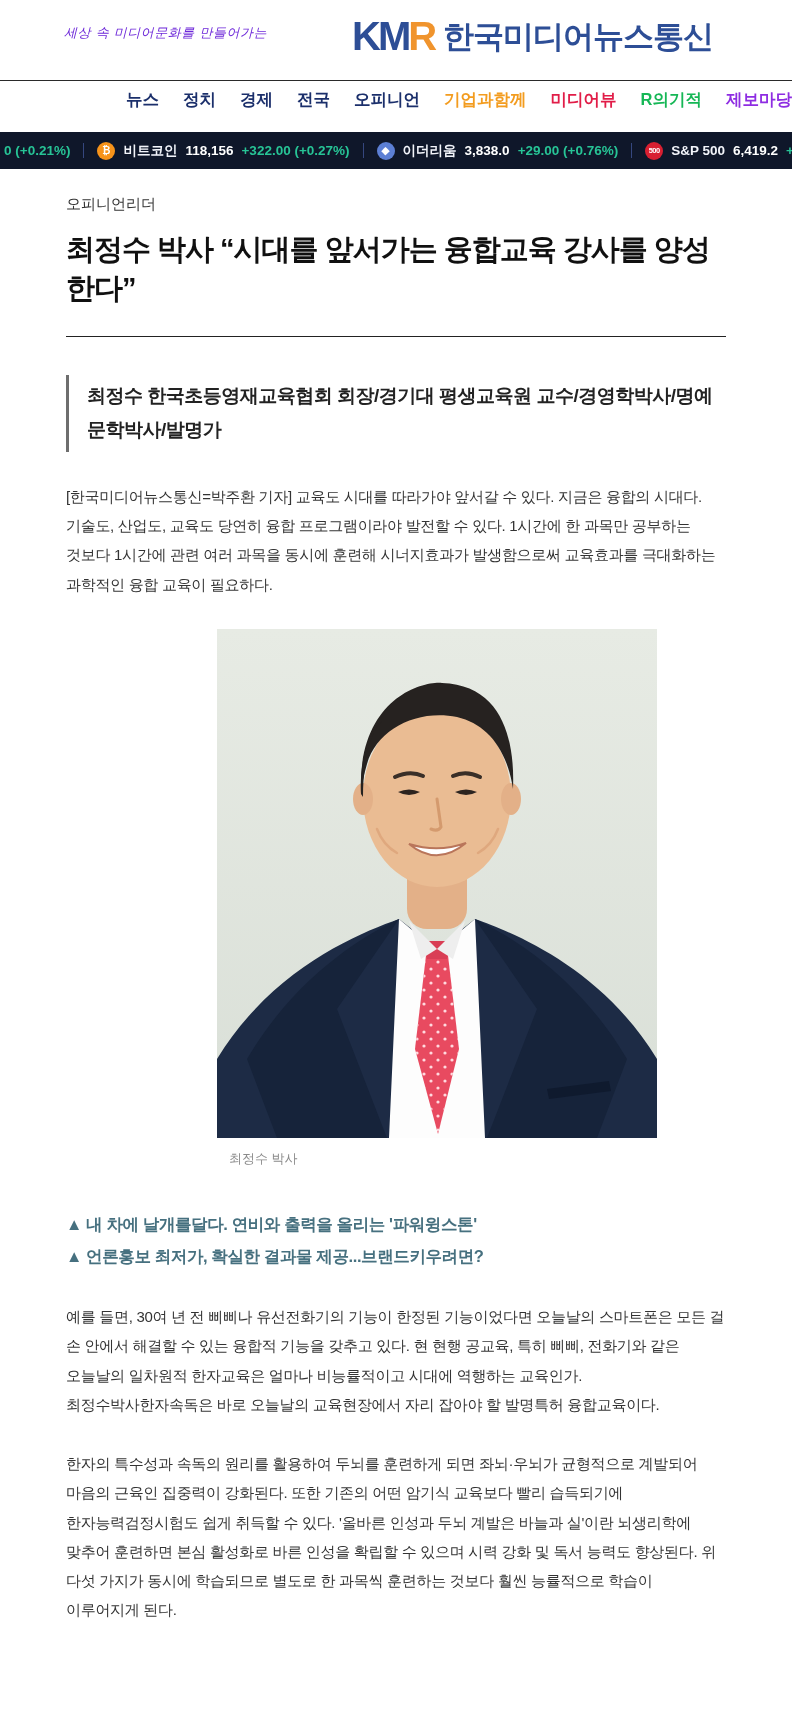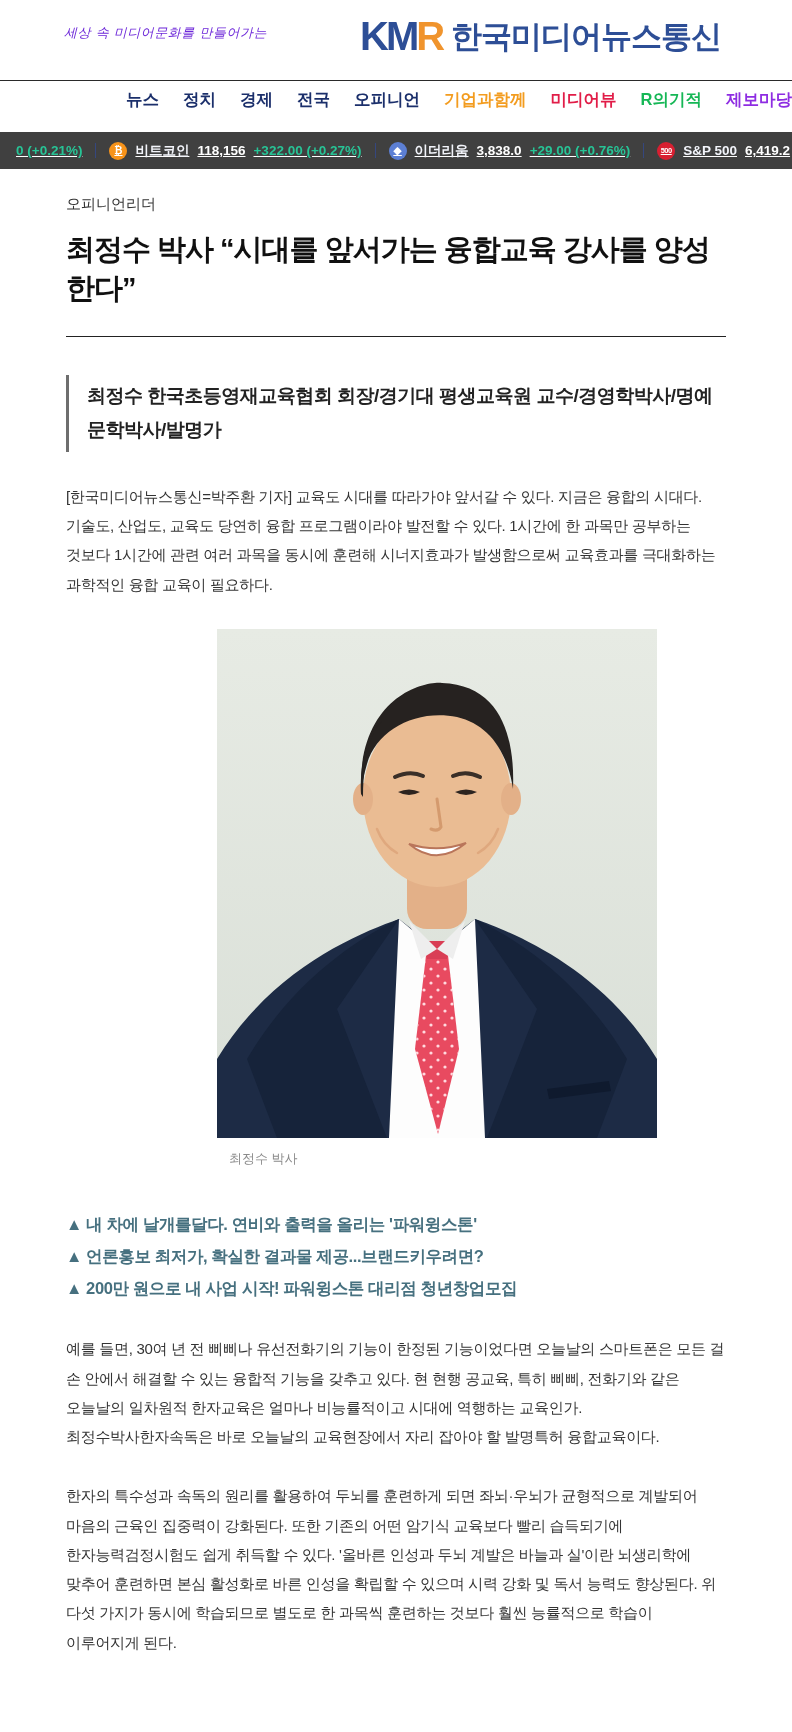--- a/index.html
+++ b/index.html
@@ -6,40 +6,39 @@
   body{
     width:792px;height:1732px;overflow:hidden;background:#fff;
     font-family:"Liberation Sans","DejaVu Sans",sans-serif;color:#333;
   }
   
   .site-header{position:relative;height:80px;background:#fff;}
   .slogan{
     position:absolute;left:64px;top:24px;font-family:"DejaVu Serif",serif;
     font-style:italic;font-size:13px;color:#6d28d9;letter-spacing:0.5px;
   }
-  .logo{position:absolute;left:360px;top:16px;display:flex;align-items:center;white-space:nowrap;}
+  .logo{position:absolute;left:352px;top:16px;display:flex;align-items:center;white-space:nowrap;}
   .logo-km{font-size:40px;font-weight:800;color:#2d4e96;letter-spacing:-3px;line-height:1;}
   .logo-r{font-size:40px;font-weight:800;color:#f0942d;letter-spacing:-2px;line-height:1;margin-right:8px;}
   .logo-name{font-size:31px;font-weight:800;color:#2d4e96;letter-spacing:-1px;line-height:1;}
   
   .main-nav{
     border-top:1px solid #2a2a2a;height:38px;display:flex;align-items:center;
     padding-left:164px;gap:24px;white-space:nowrap;overflow:hidden;
     font-size:16.5px;font-weight:700;justify-content:flex-end;
   }
   .main-nav a{text-decoration:none;cursor:pointer;}
   .c-navy{color:#1b2f6b;} .c-orange{color:#f39c1f;} .c-red{color:#e11d48;}
   .c-green{color:#16b756;} .c-purple{color:#8e2de2;}
   
   .ticker-gap{height:13px;background:#fff;}
   .ticker{
-    height:37px;background:#404040;display:flex;align-items:center;
+    height:37px;background:#0f172a;display:flex;align-items:center;
     color:#fff;font-size:13.5px;font-weight:700;overflow:hidden;white-space:nowrap;
-    padding-left:16px;
-    text-decoration:underline;
+    padding-left:4px;
   }
   .tick-part{color:#27c496;}
   .tick-div{width:1px;height:15px;background:#35477f;margin:0 13px;flex:0 0 auto;}
   .tick-item{display:flex;align-items:center;gap:8px;cursor:pointer;}
   .tick-name{color:#f2f4fa;}
   .tick-price{color:#fff;}
   .tick-change{color:#27c496;}
   .coin-ic{width:18px;height:18px;border-radius:50%;display:flex;align-items:center;justify-content:center;
     font-size:10px;font-weight:800;color:#fff;flex:0 0 auto;}
   .ic-btc{background:#f7931a;}
@@ -180,19 +179,18 @@
       <path d="M248,292 L220,320 L236,330 Z" fill="#eeeeee"></path>
 
       <path d="M330,460 L392,452 L394,462 L332,470 Z" fill="#0f1a2e"></path>
     </svg>
     <figcaption class="photo-caption">최정수 박사</figcaption>
   </figure>
 
   <div class="related">
     <a>▲ 내 차에 날개를달다. 연비와 출력을 올리는 '파워윙스톤'</a>
     <a>▲ 언론홍보 최저가, 확실한 결과물 제공...브랜드키우려면?</a>
-    <a>▲ 200만 원으로 내 사업 시작! 파워윙스톤 대리점 청년창업모집</a>
   </div>
 
   <p class="para">예를 들면, 30여 년 전 삐삐나 유선전화기의 기능이 한정된 기능이었다면 오늘날의 스마트폰은 모든 걸 손 안에서 해결할 수 있는 융합적 기능을 갖추고 있다. 현 현행 공교육, 특히 삐삐, 전화기와 같은 오늘날의 일차원적 한자교육은 얼마나 비능률적이고 시대에 역행하는 교육인가. 최정수박사한자속독은 바로 오늘날의 교육현장에서 자리 잡아야 할 발명특허 융합교육이다.</p>
   <p class="para">한자의 특수성과 속독의 원리를 활용하여 두뇌를 훈련하게 되면 좌뇌·우뇌가 균형적으로 계발되어 마음의 근육인 집중력이 강화된다. 또한 기존의 어떤 암기식 교육보다 빨리 습득되기에 한자능력검정시험도 쉽게 취득할 수 있다. '올바른 인성과 두뇌 계발은 바늘과 실'이란 뇌생리학에 맞추어 훈련하면 본심 활성화로 바른 인성을 확립할 수 있으며 시력 강화 및 독서 능력도 향상된다. 위 다섯 가지가 동시에 학습되므로 별도로 한 과목씩 훈련하는 것보다 훨씬 능률적으로 학습이 이루어지게 된다.</p>
 
 </main>
 
 </body></html>

